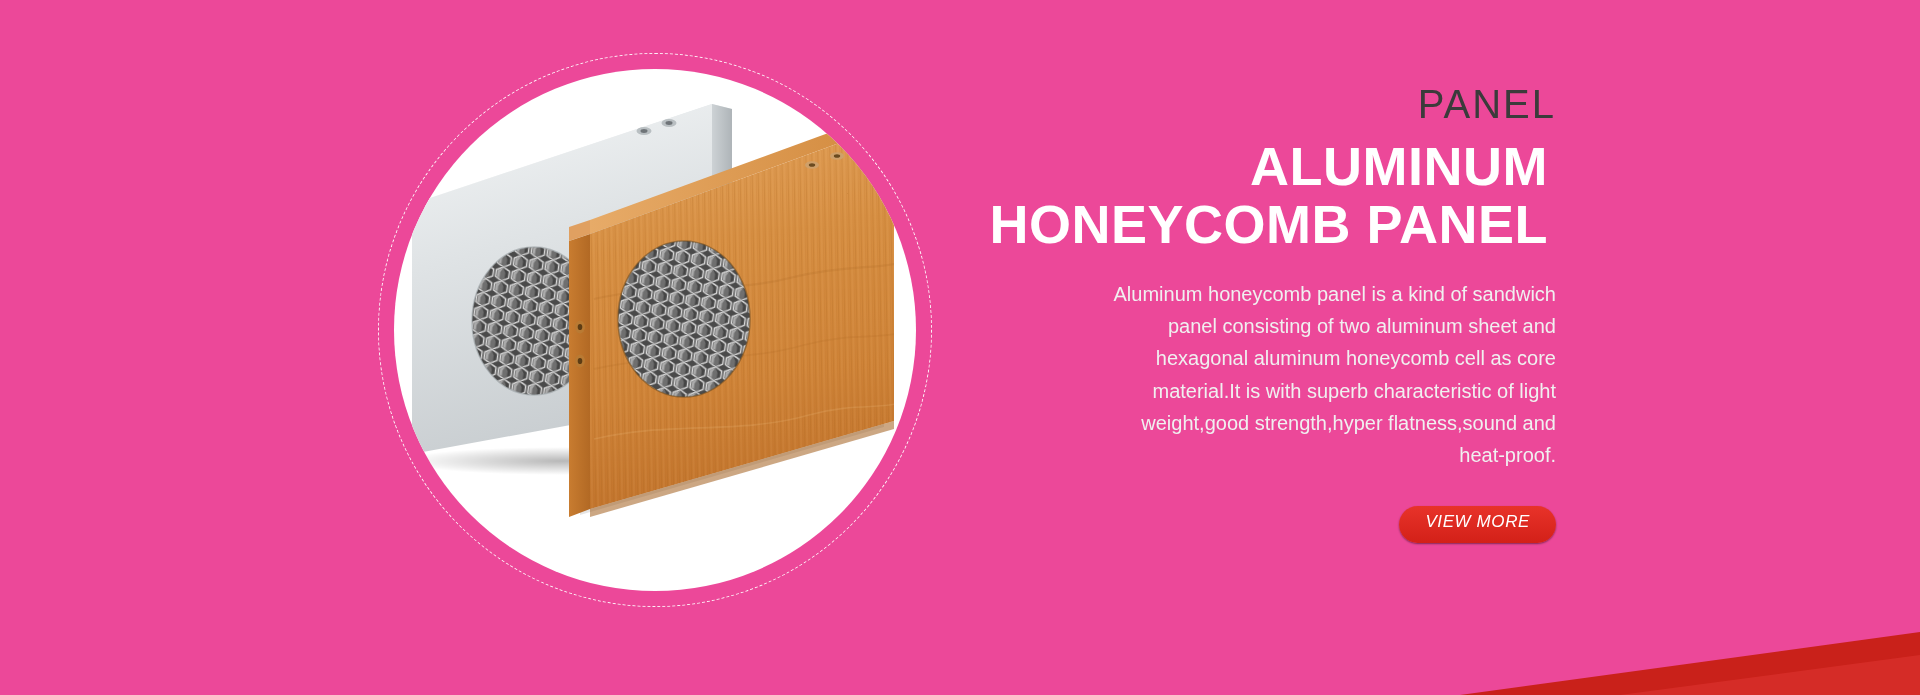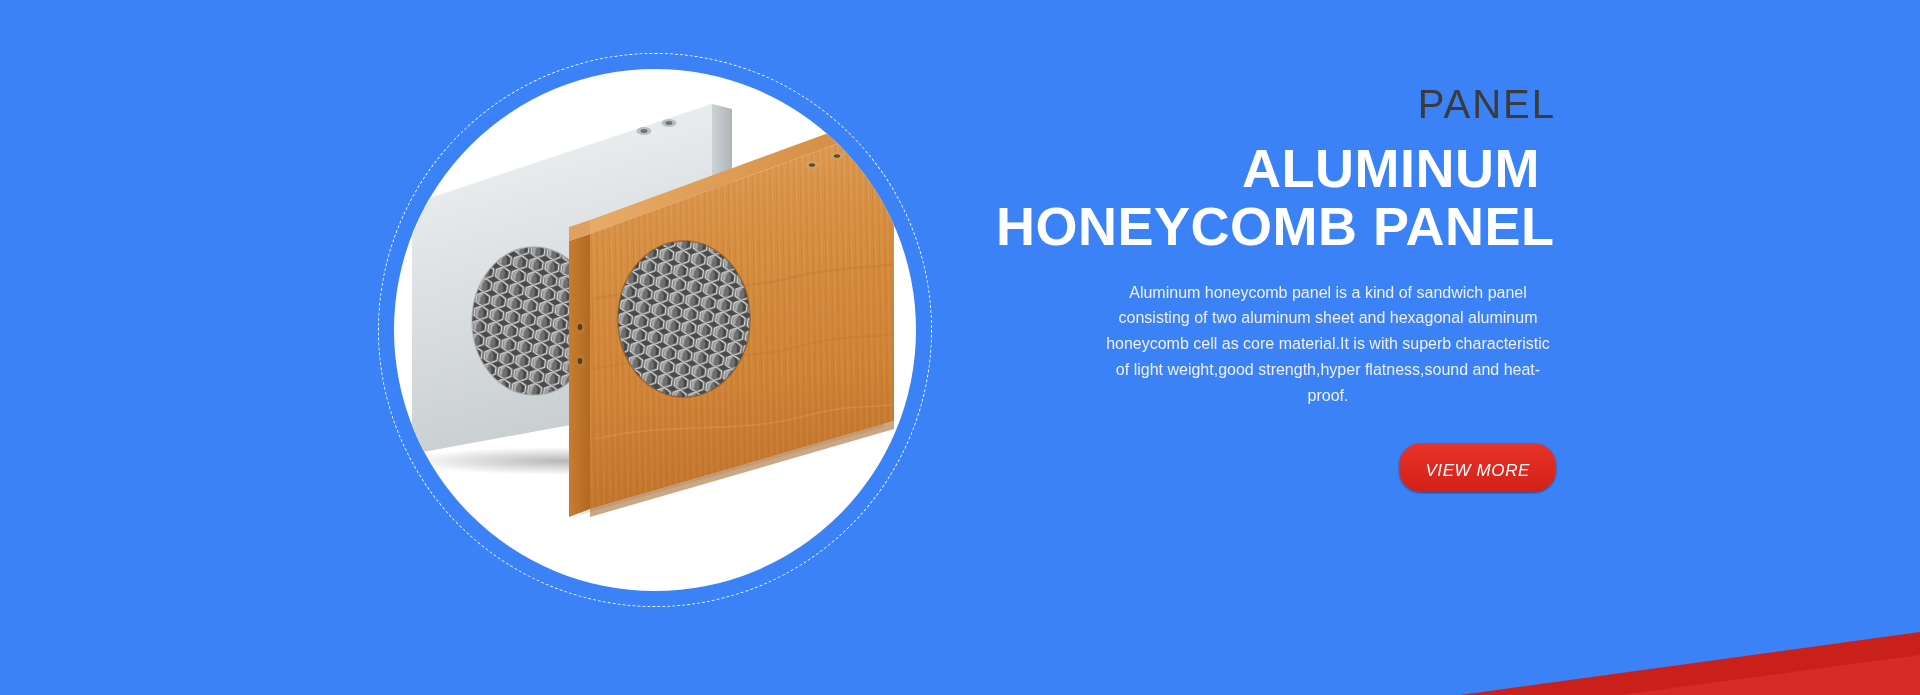--- a/index.html
+++ b/index.html
@@ -7,21 +7,21 @@
     margin: 0;
     padding: 0;
     background: #1f1f1f;
   }
   * { box-sizing: border-box; }
 
   .banner {
     position: relative;
     width: 1920px;
     height: 695px;
-    background: #3b82f6;
+    background: #ec4899;
     overflow: hidden;
     font-family: "Liberation Sans", sans-serif;
     text-decoration: underline;
     -webkit-font-smoothing: antialiased;
   }
 
   
   .corner-wedge {
     position: absolute;
     right: 0;
@@ -85,45 +85,44 @@
     line-height: 1;
     margin: 0 0 14px 0;
     user-select: none;
   }
   .headline {
     font-size: 54px;
     font-weight: 700;
     color: #ffffff;
     line-height: 1.07;
     letter-spacing: 0.5px;
-    margin: 16px;
+    margin: 8px;
   }
   .headline .line { display: block; white-space: nowrap; }
 
   .blurb {
     margin: 24px 0 0 0;
-    font-size: 16px;
+    font-size: 20px;
     line-height: 1.62;
     color: #f0f0f0;
     font-weight: 400;
     padding-left: 120px;
-    text-align: center;
   }
 
   .cta-wrap { margin-top: 34px; }
   .cta {
     display: inline-block;
     border: 0;
     background: linear-gradient(180deg, #e8332a 0%, #d32018 100%);
     color: #ffffff;
     font-size: 17px;
     font-style: italic;
     font-weight: 400;
     letter-spacing: .6px;
-    padding: 18px 26px 11px 26px;
+    padding: 6px 26px 11px 26px;
     border-radius: 22px;
     cursor: pointer;
     font-family: "Liberation Sans", sans-serif;
     box-shadow: 0 1px 2px rgba(0,0,0,.45);
   }
 </style>
 </head>
 <body>
 
 <div class="banner">

